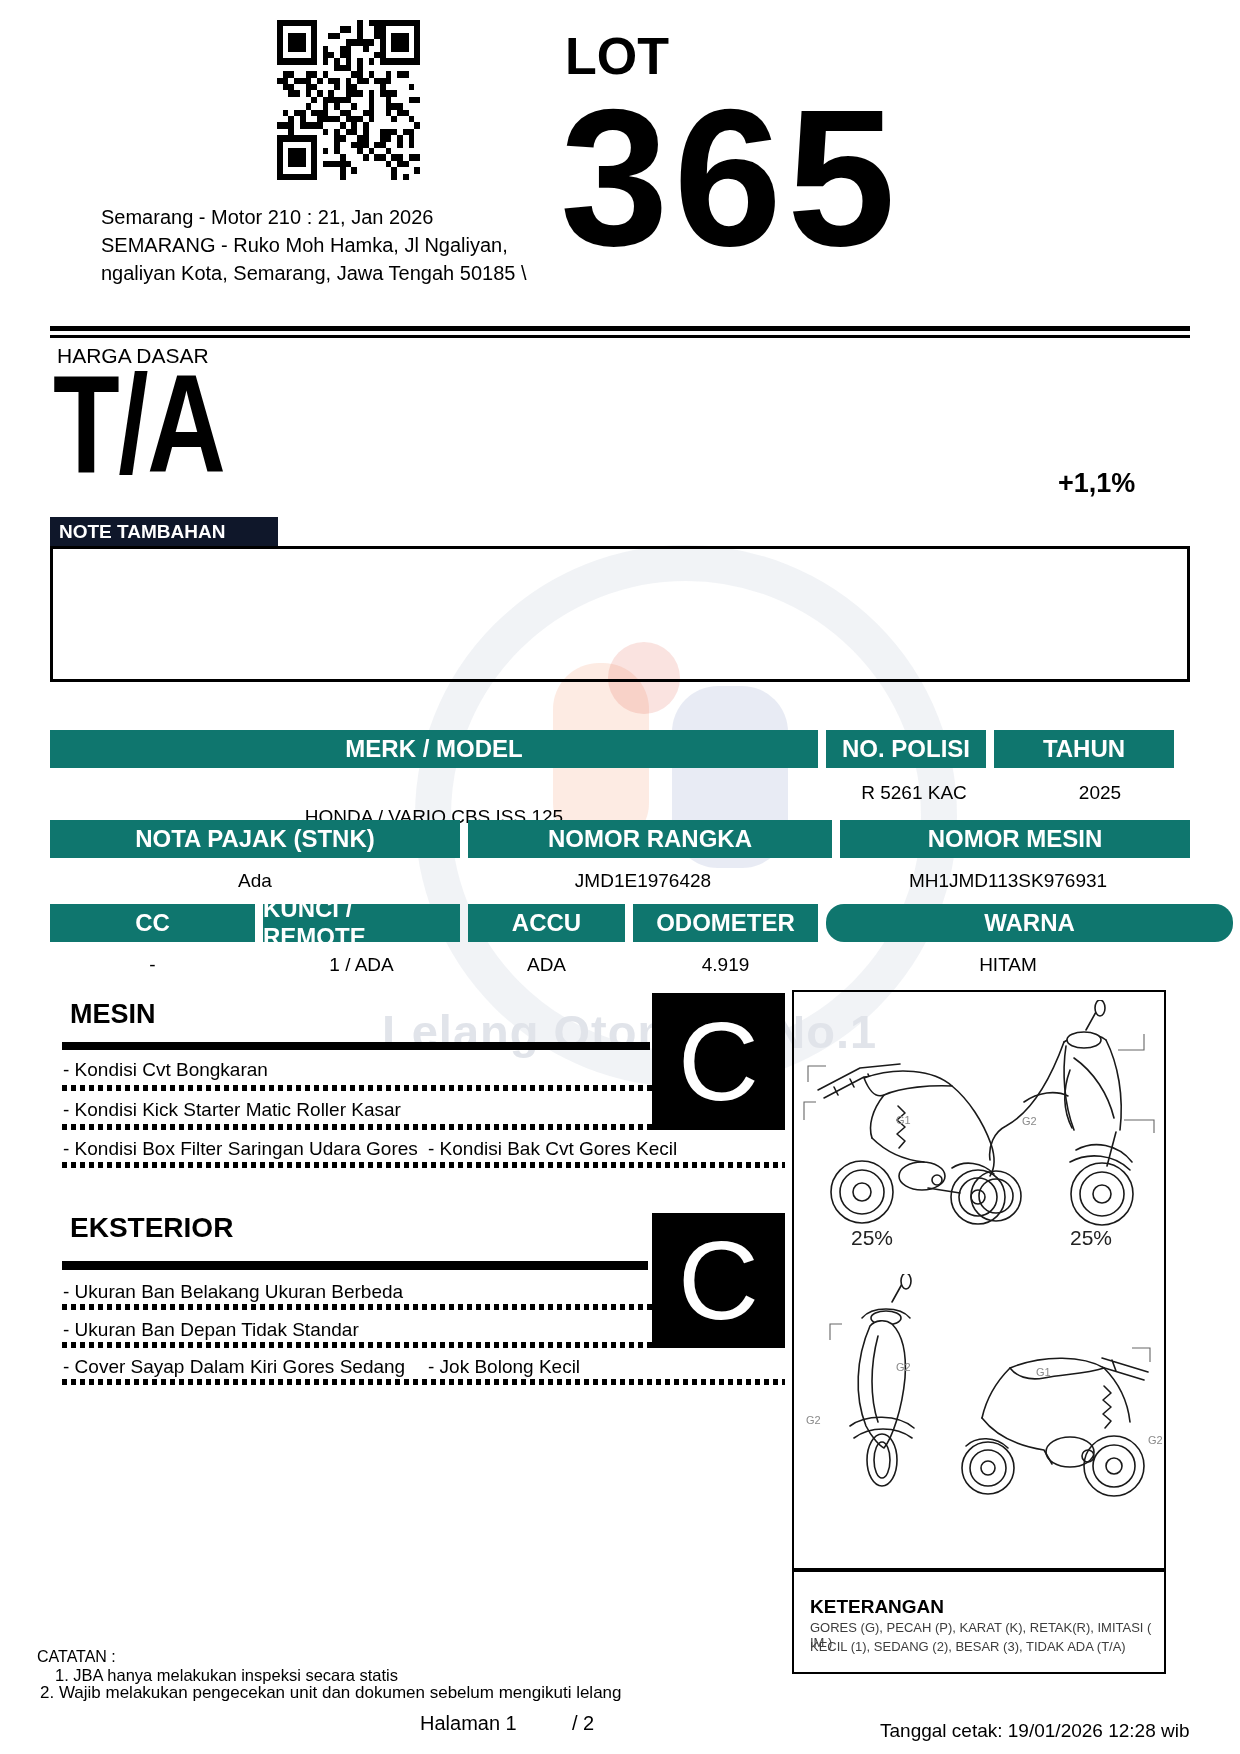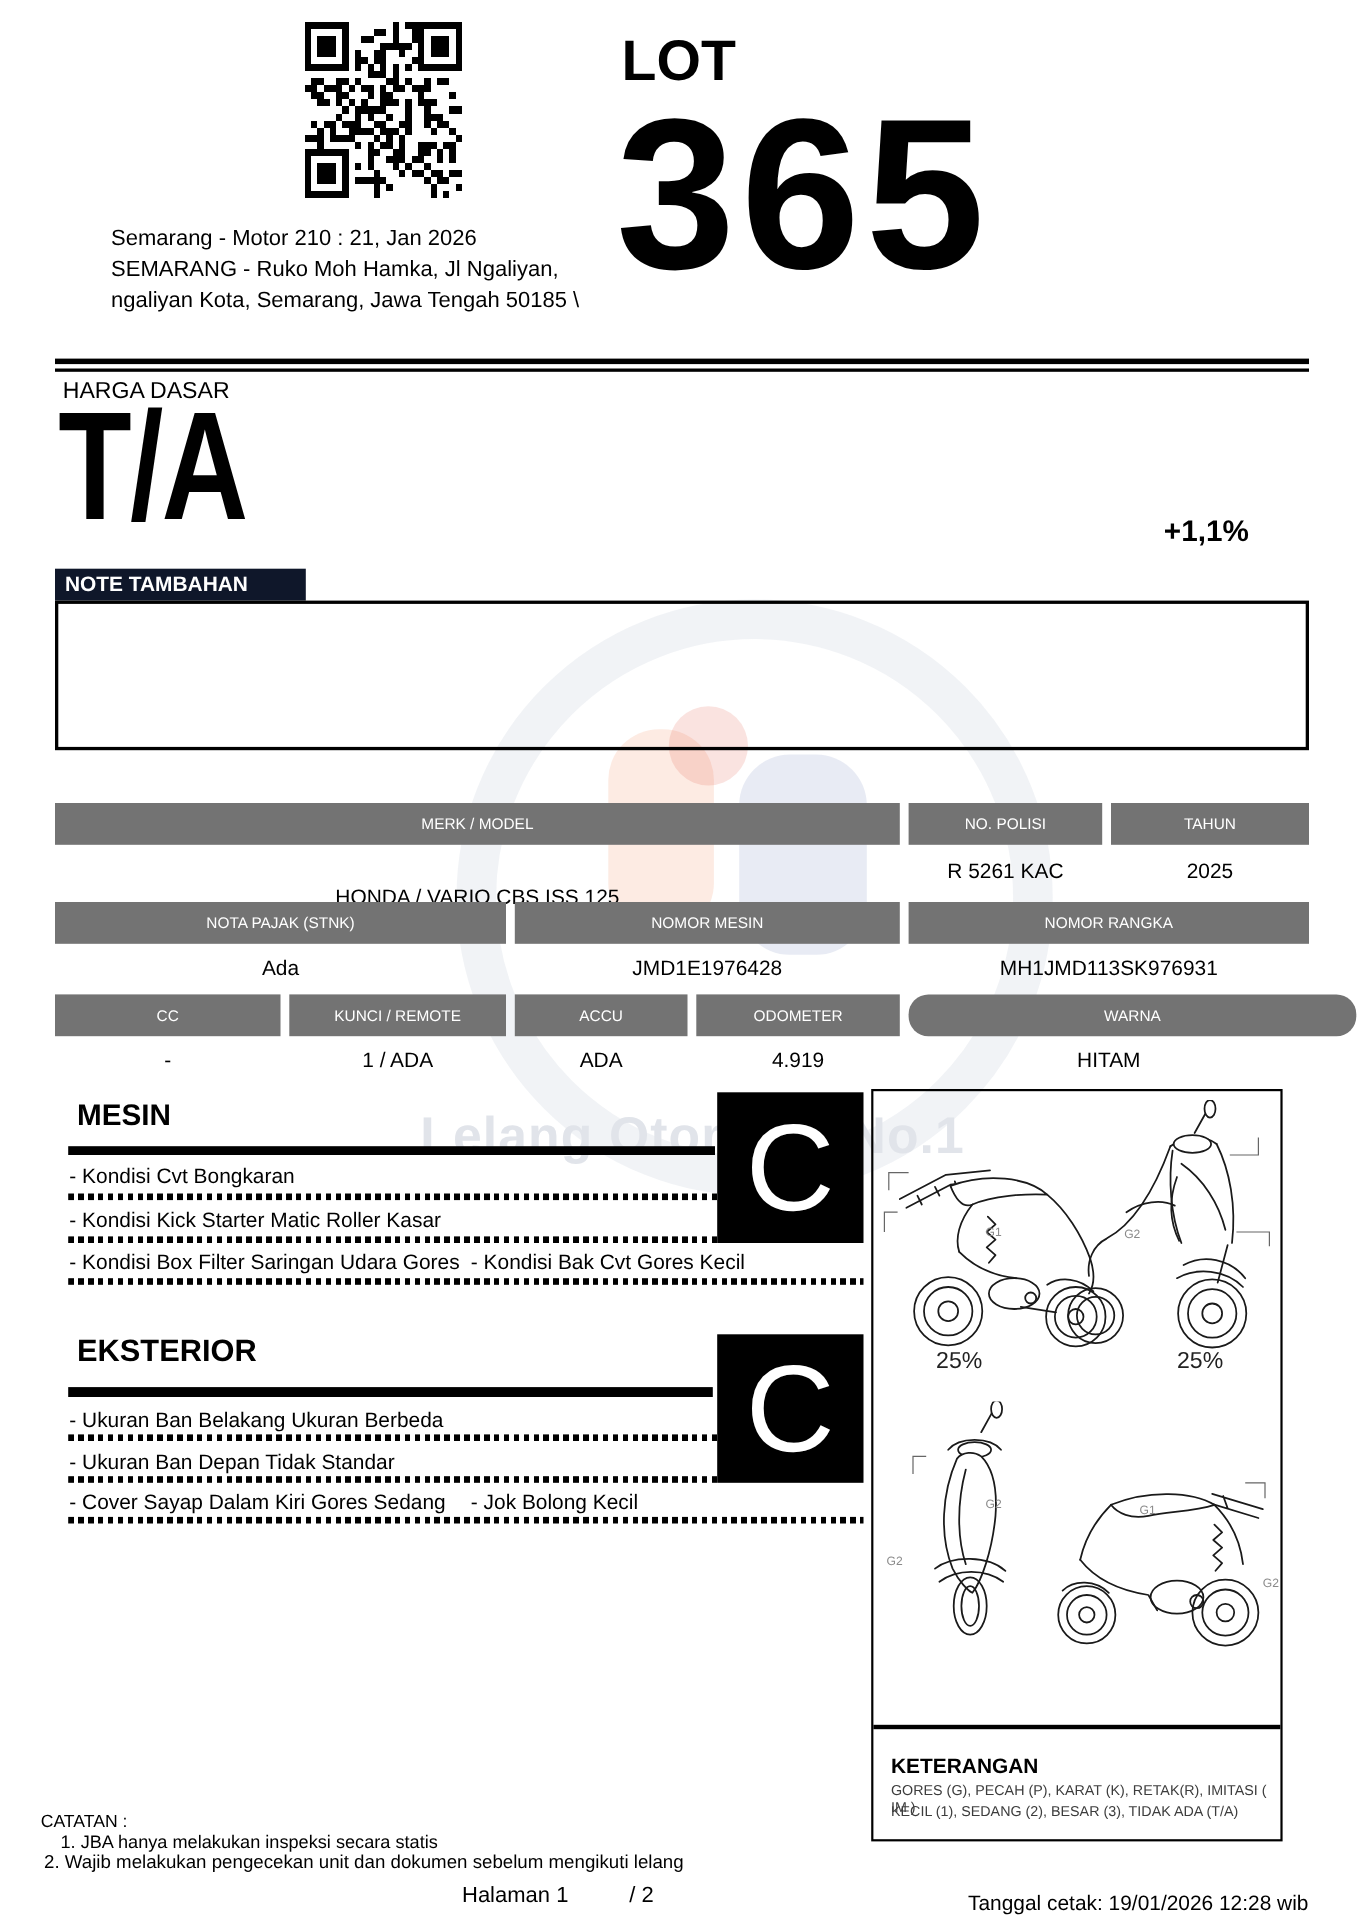--- a/index.html
+++ b/index.html
@@ -15,21 +15,21 @@
   .lot-number{font-weight:bold;font-size:195px;line-height:1;letter-spacing:5px;}
   .addr{font-size:20px;line-height:28px;margin-left:44px;}
   .double-rule{border-top:5px solid #000;border-bottom:3px solid #000;height:4px;}
   .harga-label{font-size:21px;}
   .harga-value{font-size:140px;font-weight:bold;line-height:1;transform:scaleX(.78);transform-origin:left top;letter-spacing:-2px;}
   .pct{font-size:27px;font-weight:bold;}
   .note-label{background:#0f172a;color:#fff;font-weight:bold;font-size:19px;line-height:29px;padding-left:9px;box-sizing:border-box;}
   .note-box{border:3px solid #000;box-sizing:border-box;}
   
   .trow{display:flex;gap:8px;}
-  .hcell{background:#737373;color:#fff;font-weight:normal;font-size:14px;height:38px;
+  .hcell{background:#0f766e;color:#fff;font-weight:bold;font-size:24px;height:38px;
          display:flex;align-items:center;justify-content:center;box-sizing:border-box;flex:none;}
   .vcell{font-size:19px;display:flex;align-items:center;justify-content:center;flex:none;}
   
   .sec-title{font-weight:bold;font-size:27px;line-height:1;}
   .thickrule{background:#000;height:8px;}
   .item{font-size:19px;white-space:nowrap;}
   .dot{height:6px;background-image:repeating-linear-gradient(to right,#000 0 5px,transparent 5px 9px);}
   .grade{background:#000;color:#fff;display:flex;align-items:center;justify-content:center;
          font-size:112px;font-weight:400;line-height:1;}
   
@@ -365,33 +365,33 @@
   <div class="abs harga-value" style="left:53px;top:354px;">T/A</div>
   <div class="abs pct" style="left:1058px;top:468px;">+1,1%</div>
 
   <div class="abs note-label" style="left:50px;top:517px;width:228px;height:29px;">NOTE TAMBAHAN</div>
   <div class="abs note-box" style="left:50px;top:546px;width:1140px;height:136px;">
     <span></span>
   </div>
 
   <div class="abs trow" style="left:50px;top:730px;width:1140px;">
     <div class="hcell" style="width:768px;">MERK / MODEL</div>
-    <div class="hcell" style="width:176px;">NO. POLISI</div>
+    <div class="hcell" style="width:160px;">NO. POLISI</div>
     <div class="hcell" style="width:180px;">TAHUN</div>
   </div>
   <div class="abs trow" style="left:50px;top:768px;width:1140px;">
     <div class="vcell" style="width:768px;height:50px;margin-top:24px;">HONDA / VARIO CBS ISS 125</div>
     <div class="vcell" style="width:176px;height:50px;">R 5261 KAC</div>
     <div class="vcell" style="width:180px;height:50px;">2025</div>
   </div>
 
   <div class="abs trow" style="left:50px;top:820px;width:1140px;">
     <div class="hcell" style="width:410px;">NOTA PAJAK (STNK)</div>
+    <div class="hcell" style="width:364px;">NOMOR RANGKA</div>
     <div class="hcell" style="width:350px;">NOMOR MESIN</div>
-    <div class="hcell" style="width:364px;">NOMOR RANGKA</div>
   </div>
   <div class="abs trow" style="left:50px;top:858px;width:1140px;">
     <div class="vcell" style="width:410px;height:46px;">Ada</div>
     <div class="vcell" style="width:350px;height:46px;">JMD1E1976428</div>
     <div class="vcell" style="width:364px;height:46px;">MH1JMD113SK976931</div>
   </div>
 
   <div class="abs trow" style="left:50px;top:904px;width:1140px;">
     <div class="hcell" style="width:205px;">CC</div>
     <div class="hcell" style="width:197px;">KUNCI / REMOTE</div>

